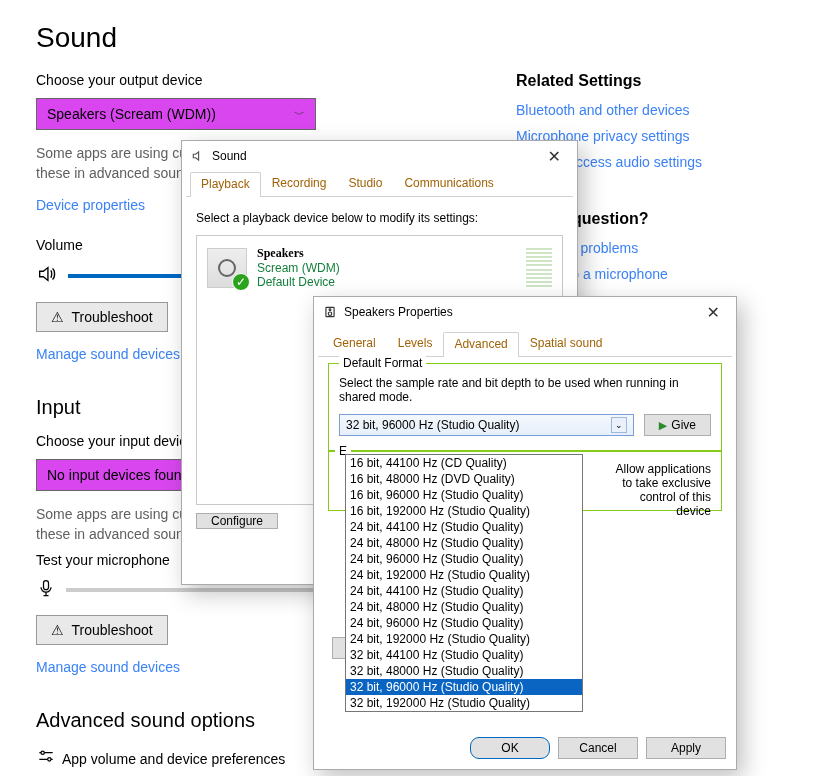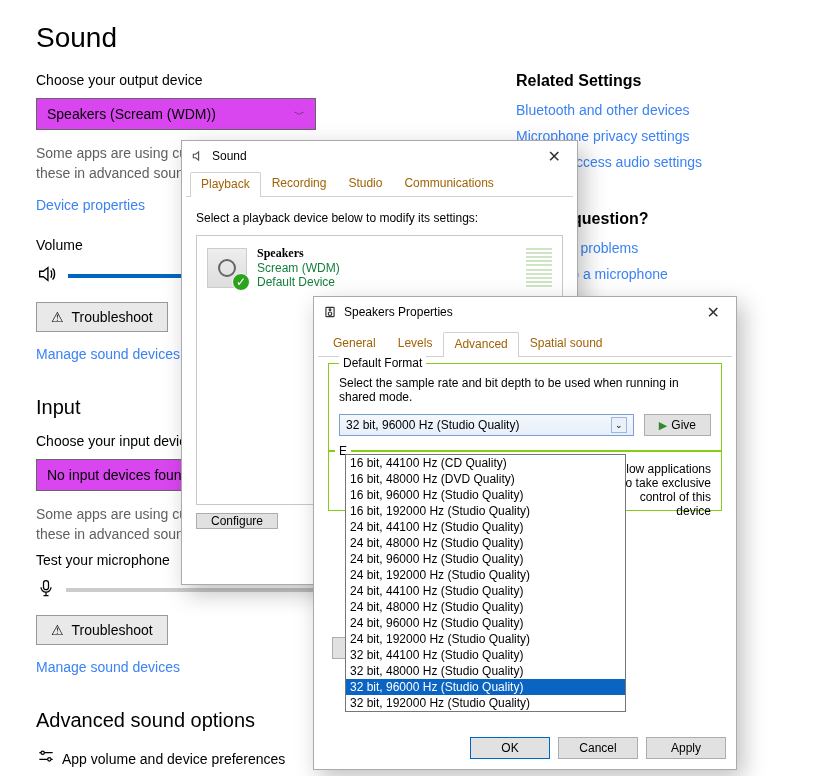--- a/index.html
+++ b/index.html
@@ -65,29 +65,29 @@
   .props-tabs { margin-top: 4px; }
   .groupbox { border:1px solid #84cc16; margin: 0 4px; padding: 8px 10px 14px; position: relative; }
   .groupbox .legend { position:absolute; top:-8px; left:10px; background:#fff; padding:0 4px; font-size:12px; color:#000; }
   .df-desc { font-size:12px; margin: 4px 0 10px; }
   .df-row { display:flex; gap:10px; align-items:stretch; }
   .df-select { flex:1; height:22px; border:1px solid #7a9fd6; background: linear-gradient(#f4f8fc,#e6effa); display:flex; align-items:center; justify-content:space-between; padding:0 6px; cursor:pointer; font-size:12px;}
   .df-select .chev { border:1px solid #9db7dd; background:#eaf1fb; width:16px; height:16px; display:flex;align-items:center;justify-content:center; font-size:9px;}
   .test-btn { border:1px solid #adadad; background:#e1e1e1; padding:2px 14px; cursor:pointer; font-size:12px; display:flex; align-items:center; gap:4px;}
   .test-btn .play { color:#2b8a2b; font-size:11px; }
 
-  .dropdown { position:absolute; left: 345px; top: 454px; width: 281px; border:1px solid #767676; background:#fff; font-size:12px; z-index: 50; }
+  .dropdown { position:absolute; left: 345px; top: 454px; width: 238px; border:1px solid #767676; background:#fff; font-size:12px; z-index: 50; }
   .dropdown .opt { padding:1px 4px; cursor:pointer; white-space:nowrap; }
   .dropdown .opt.sel { background:#0a64c2; color:#fff; }
 
   .excl-group-text { font-size:12px; color:#000; margin-left:6px; }
   .restore-btn { border:1px solid #adadad; background:#e1e1e1; padding:3px 14px; cursor:pointer; font-size:12px; margin: 6px 0 0 8px;}
   .dlg-footer { position:absolute; right:10px; bottom:10px; display:flex; gap:8px; }
   .dlg-footer .fbtn { border:1px solid #adadad; background:#e1e1e1; padding:3px 0; width:80px; text-align:center; cursor:pointer; font-size:12px;}
-  .dlg-footer .fbtn.primary { border-color:#0067c0; }
+  .dlg-footer .fbtn.primary { border-color:#0067c0;border-radius:9px; }
 
 </style>
 </head>
 <body>
 
 <div class="settings-page">
   <h1 class="page-title">Sound</h1>
 
   <div class="content-row">
     <div class="main-col">

